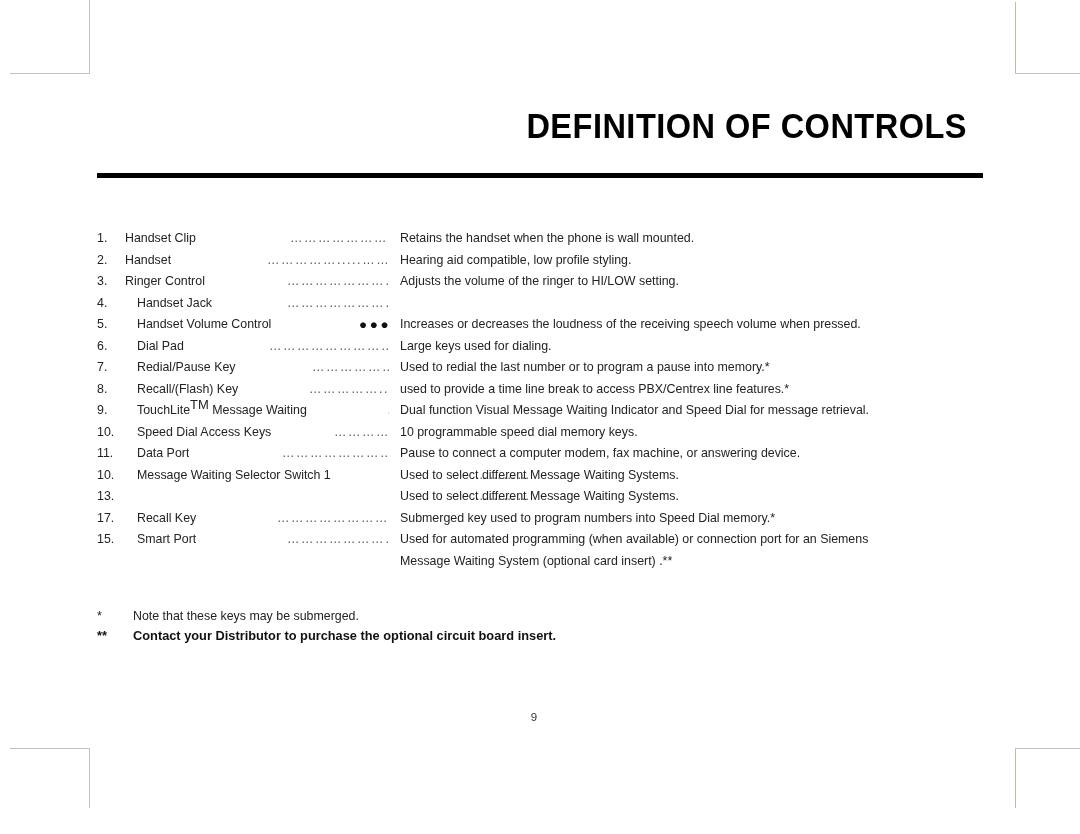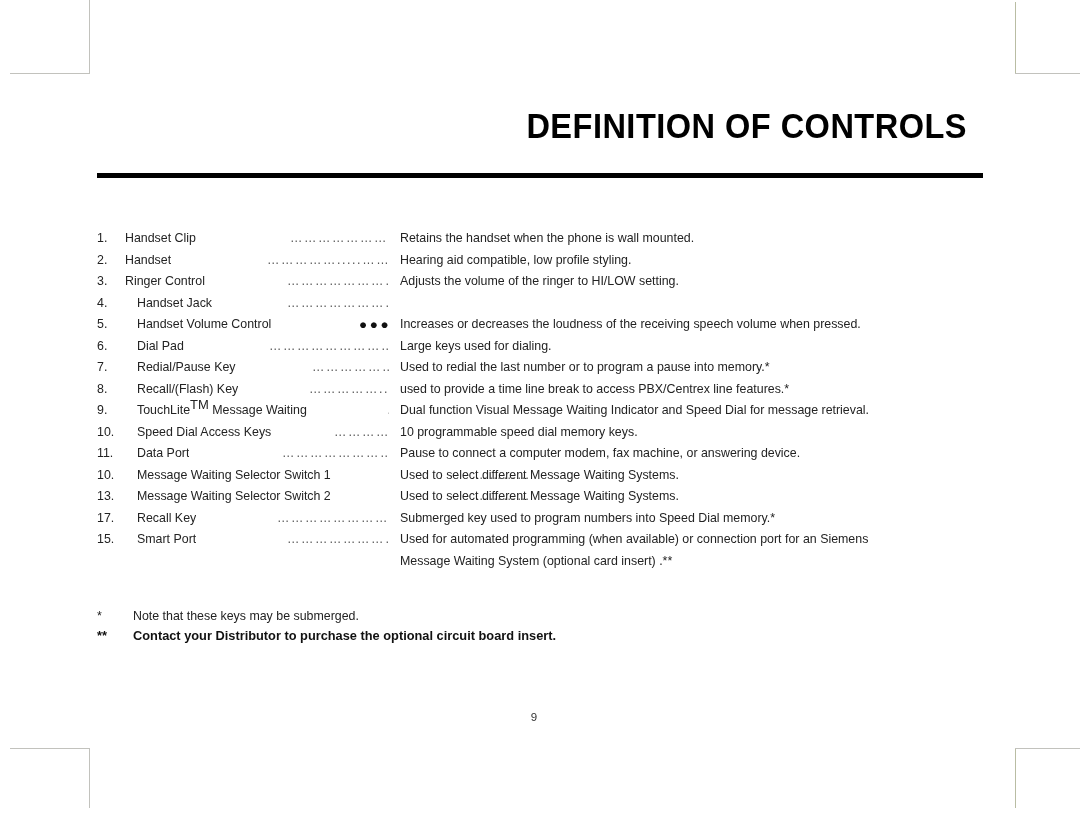--- a/index.html
+++ b/index.html
@@ -242,21 +242,20 @@
       <span class="row-desc">Pause to connect a computer modem, fax machine, or answering device.</span>
     </div>
     <div class="control-row indent">
       <span class="row-num">10.</span>
       <span class="row-term">Message Waiting Selector Switch 1</span>
       <span class="row-leader" style="left: 378px;">…………</span>
       <span class="row-desc">Used to select different Message Waiting Systems.</span>
     </div>
     <div class="control-row indent">
       <span class="row-num">13.</span>
-      <span class="row-term">Message Waiting Selector Switch 2</span>
       <span class="row-leader" style="left: 378px;">…………</span>
       <span class="row-desc">Used to select different Message Waiting Systems.</span>
     </div>
     <div class="control-row indent">
       <span class="row-num">17.</span>
       <span class="row-term">Recall Key</span>
       <span class="row-leader" style="left: 180px; width: 112px;">……………………………………</span>
       <span class="row-desc">Submerged key used to program numbers into Speed Dial memory.*</span>
     </div>
     <div class="control-row indent">

